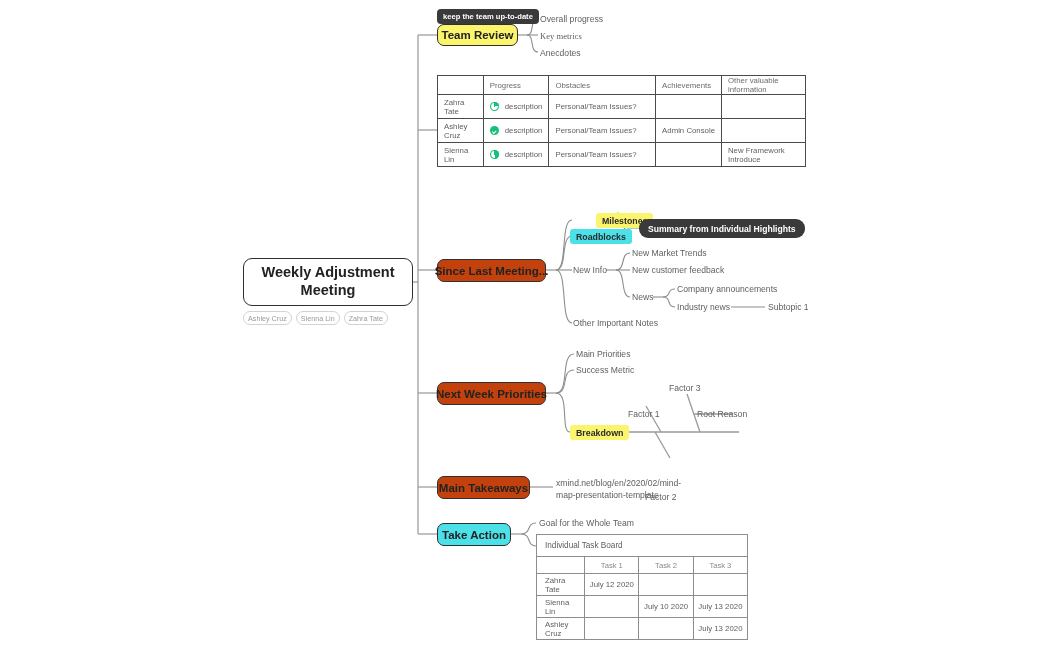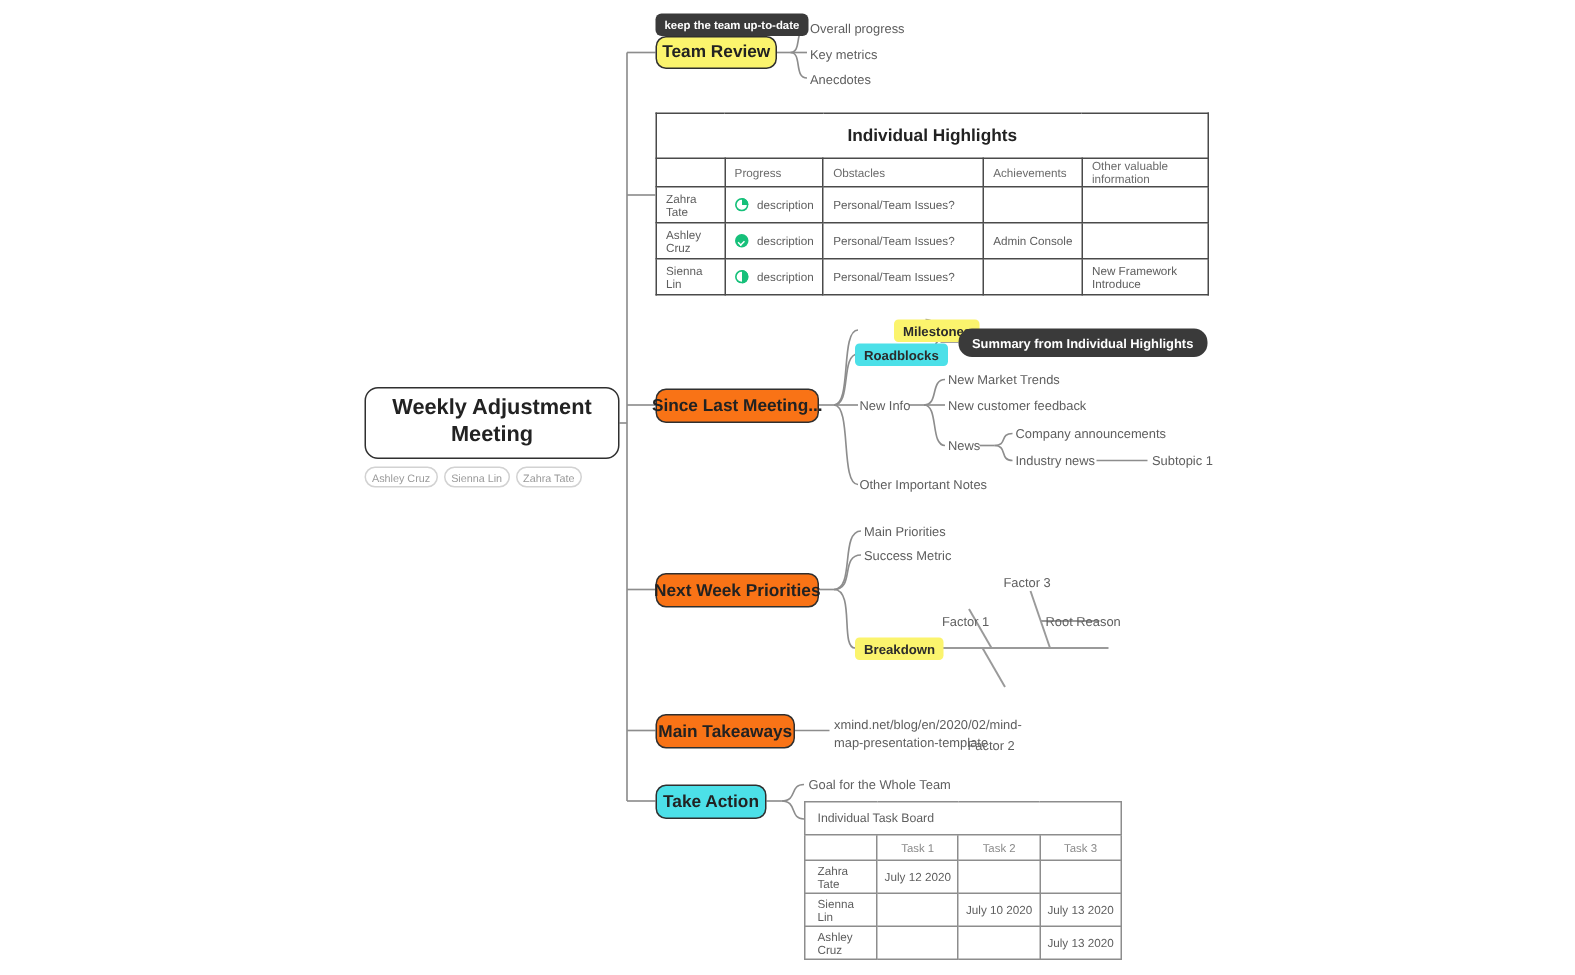--- a/index.html
+++ b/index.html
@@ -23,21 +23,21 @@
     font-weight:bold; font-size:14.5px; line-height:1.22; color:#222; padding:2px 8px;
   }
   .tags { position:absolute; left:243px; top:311px; display:flex; gap:4px; }
   .tag {
     border:1px solid #d2d2d2; border-radius:8px; background:#fff;
     font-size:7.2px; color:#9a9a9a; padding:1.5px 4px; white-space:nowrap;
   }
 
   
   .pill {
-    border:1.5px solid #2f2f2f; border-radius:7px; background:#f97316;
+    border:1.5px solid #2f2f2f; border-radius:7px; background:#c2410c;
     display:flex; align-items:center; justify-content:center;
     font-weight:bold; font-size:11.5px; color:#222; white-space:nowrap; padding:0 10px;
   }
   .pill.yellow { background:#fbf46d; }
   .pill.cyan   { background:#4ce0e8; }
 
   
   .leaf {
     position:absolute; font-size:8.6px; color:#5e5e5e; white-space:nowrap; line-height:1.35;
   }
@@ -176,29 +176,26 @@
     <span class="tag">Ashley Cruz</span>
     <span class="tag">Sienna Lin</span>
     <span class="tag">Zahra Tate</span>
   </div>
 
   <div class="tooltip" style="left:437px; top:9px;">keep the team up-to-date</div>
   <div class="node pill yellow" style="left:437px; top:24px; width:81px; height:22px;">
     <span>Team Review</span>
   </div>
   <div class="leaf" style="left:540px; top:14px;">Overall progress</div>
-  <div class="leaf" style="left:540px; top:31px;">Key metrics</div>
+  <div class="leaf" style="left:540px; top:31px;font-family:Liberation Serif, serif;">Key metrics</div>
   <div class="leaf" style="left:540px; top:48px;">Anecdotes</div>
 
   <div class="tbl" id="highlights">
     <table>
       <tbody>
-          <tr>
-            <td class="title" colspan="5">Individual Highlights</td>
-          </tr>
       <tr class="hdr">
         <td class="c0"></td>
         <td class="c1">Progress</td>
         <td class="c2">Obstacles</td>
         <td class="c3">Achievements</td>
         <td class="c4">Other valuable information</td>
       </tr>
       <tr class="row">
         <td>Zahra Tate</td>
         <td>

